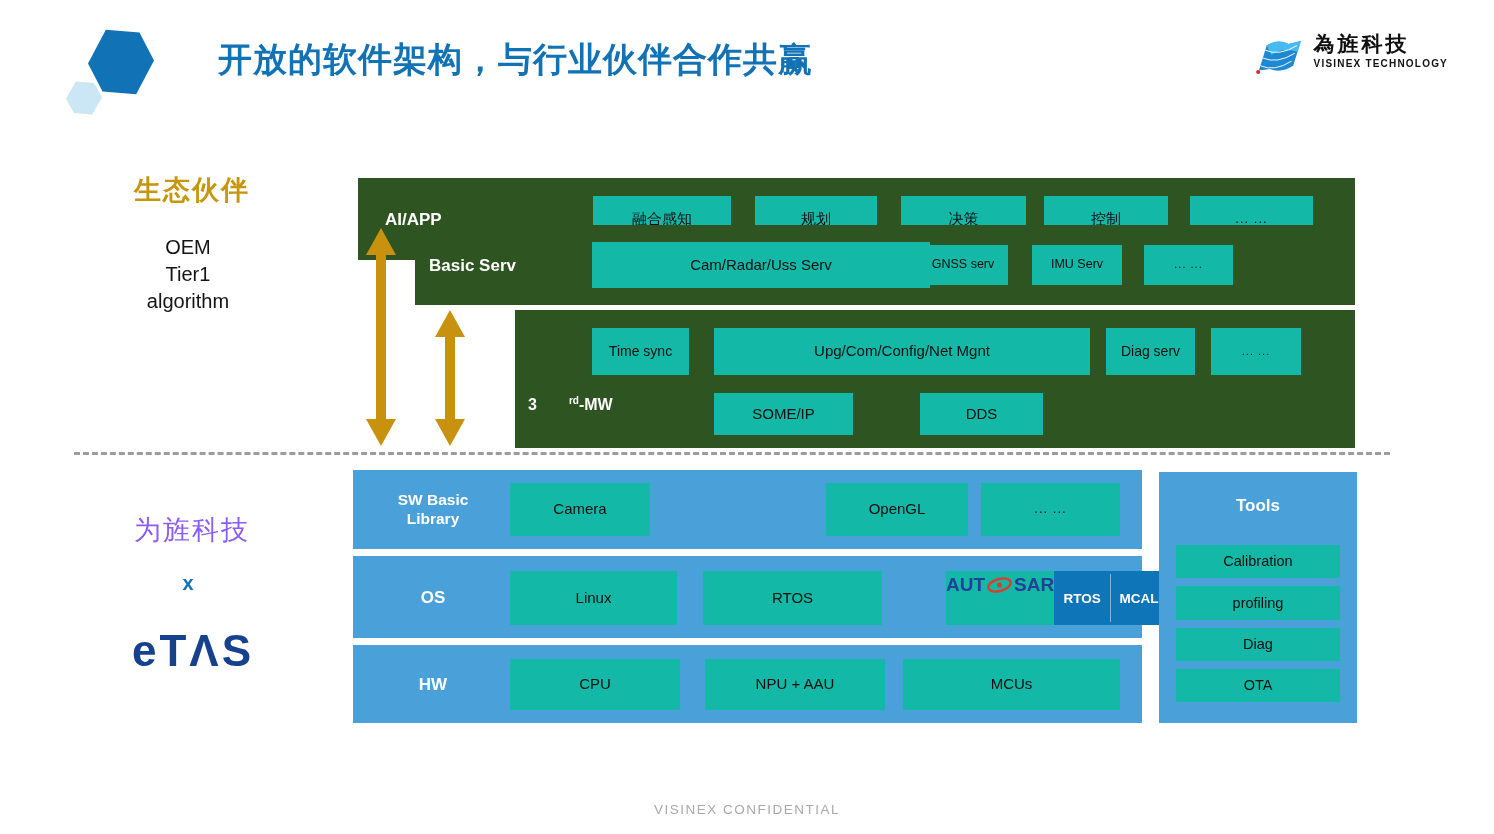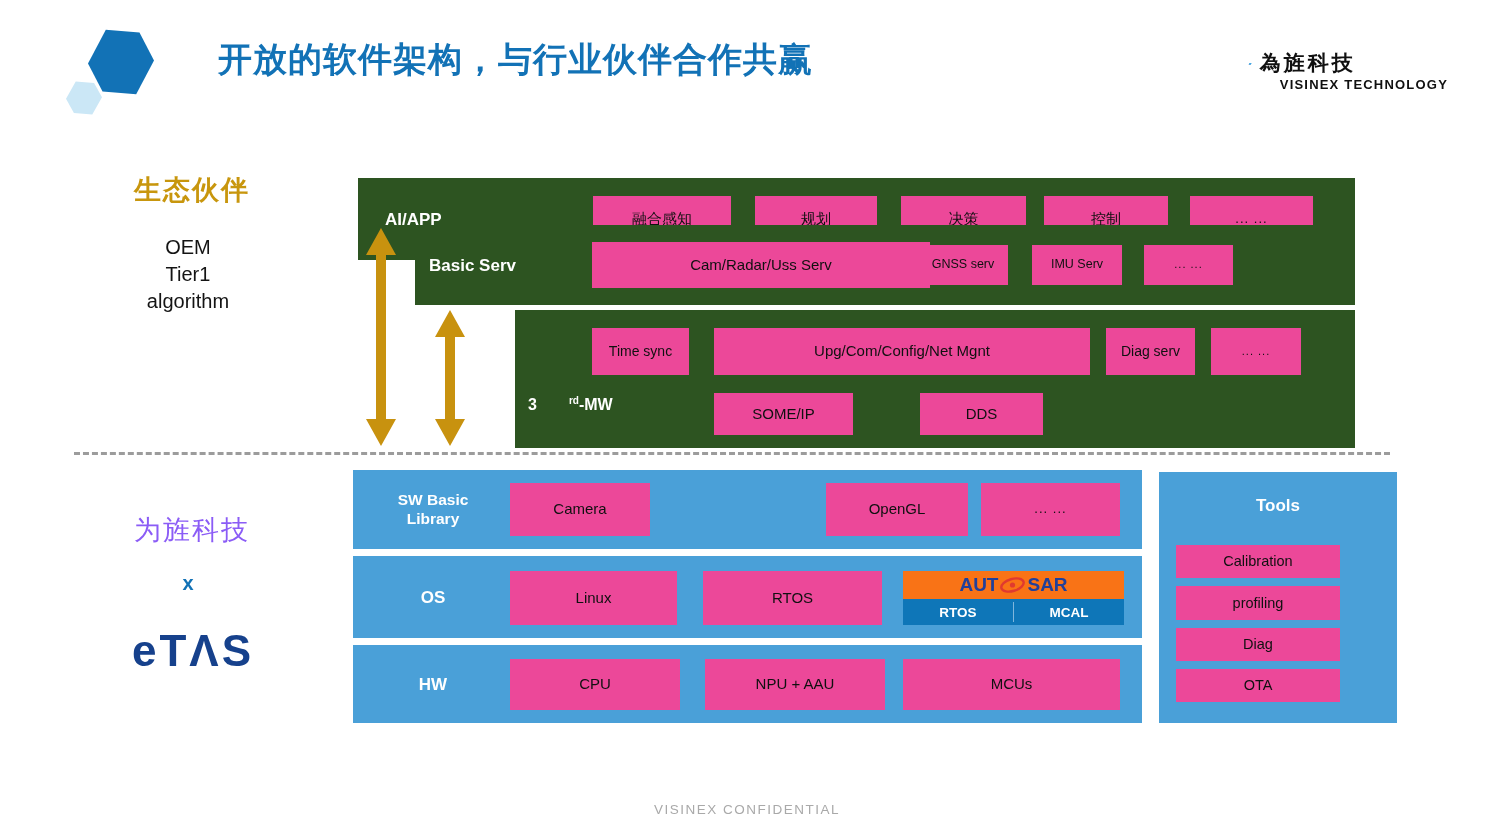--- a/index.html
+++ b/index.html
@@ -6,47 +6,47 @@
   body{width:1494px;height:834px;position:relative;overflow:hidden;
        font-family:"Liberation Sans","DejaVu Sans",sans-serif;color:#111;}
   .abs{position:absolute;}
 
   
   .hex-big{left:88px;top:27px;width:66px;height:70px;background:#1272B6;
            clip-path:polygon(27% 4%,78% 8%,100% 48%,73% 96%,22% 92%,0% 52%);}
   .hex-small{left:66px;top:80px;width:36px;height:36px;background:#CBE7F6;
            clip-path:polygon(27% 4%,78% 8%,100% 48%,73% 96%,22% 92%,0% 52%);}
   .title{left:180px;top:37px;font-size:34px;font-weight:700;color:#1272B6;letter-spacing:1px;margin-left:38px;}
-  .logo-wrap{left:1248px;top:30px;width:200px;height:62px;display:flex;align-items:flex-end;gap:8px;}
+  .logo-wrap{left:1248px;top:30px;width:200px;height:62px;display:flex;align-items:flex-start;gap:8px;}
   .logo-text-cn{font-size:21px;font-weight:700;color:#101010;letter-spacing:3px;
                 font-family:"Liberation Serif","DejaVu Serif",serif;white-space:nowrap;}
-  .logo-text-en{font-size:13px;font-weight:700;color:#101010;letter-spacing:1.2px;white-space:nowrap;margin-left:20px;}
+  .logo-text-en{font-size:10px;font-weight:700;color:#101010;letter-spacing:1.2px;white-space:nowrap;}
 
   
   .eco-label{left:134px;top:172px;font-size:27px;font-weight:700;color:#C8960D;letter-spacing:2px;}
   .eco-list{left:108px;top:234px;width:160px;text-align:center;font-size:20px;color:#141414;line-height:27px;}
   .company-label{left:134px;top:512px;font-size:27px;font-weight:400;color:#8b5cf6;letter-spacing:2px;}
   .cross{left:108px;top:572px;width:160px;text-align:center;font-size:20px;font-weight:700;color:#1272B6;}
   .etas{left:108px;top:626px;width:170px;text-align:center;font-size:44px;font-weight:700;color:#16418C;
         letter-spacing:3px;font-family:"Liberation Sans",sans-serif;}
 
   
   .grow{background:#2D5421;}
   .brow{background:#4AA0D8;}
   .rowlabel{position:absolute;color:#fff;font-weight:700;font-size:17px;}
-  .box{position:absolute;background:#ec4899;display:flex;align-items:center;justify-content:center;
+  .box{position:absolute;background:#14b8a6;display:flex;align-items:center;justify-content:center;
        font-size:15px;color:#101010;text-align:center;line-height:1.25;}
   .box.small{font-size:12.5px;}
   .dots{font-size:13px;letter-spacing:1px;}
 
   
   .dashline{left:74px;top:452px;width:1316px;border-top:3px dashed #9C9C9C;}
 
   
-  .autosar{position:absolute;background:#f97316;display:flex;flex-direction:column;}
+  .autosar{position:absolute;background:#14b8a6;display:flex;flex-direction:row;margin-left:43px;}
   .autosar-top{height:28px;display:flex;align-items:center;justify-content:center;gap:1px;
                font-weight:800;font-size:19px;color:#21409A;letter-spacing:0px;}
   .autosar-bottom{flex:1;background:#0E76B8;display:flex;color:#fff;font-weight:700;font-size:13.5px;}
   .autosar-cell{flex:1;display:flex;align-items:center;justify-content:center;}
   .autosar-div{width:1px;background:#7FB6DC;margin:3px 0;}
 
   
   .tools-label{position:absolute;left:0;right:0;top:24px;text-align:center;color:#fff;font-weight:700;font-size:17px;}
 
   .footer{left:0;right:0;top:802px;text-align:center;font-size:13.5px;color:#A9A9A9;letter-spacing:1.5px;}
@@ -148,21 +148,21 @@
   </div>
 </div>
 
 <div class="abs brow" style="left:353px;top:645px;width:789px;height:78px;">
   <div class="rowlabel" style="left:22px;top:30px;width:116px;text-align:center;">HW</div>
   <div class="box" style="left:157px;top:14px;width:170px;height:51px;">CPU</div>
   <div class="box" style="left:352px;top:14px;width:180px;height:51px;">NPU + AAU</div>
   <div class="box" style="left:550px;top:14px;width:217px;height:51px;">MCUs</div>
 </div>
 
-<div class="abs brow" style="left:1159px;top:472px;width:198px;height:251px;padding-left:40px;">
+<div class="abs brow" style="left:1159px;top:472px;width:198px;height:251px;">
   <div class="tools-label">Tools</div>
   <div class="box" style="left:17px;top:114px;width:164px;height:34px;font-size:14.5px;">profiling</div>
   <div class="box" style="left:17px;top:73px;width:164px;height:33px;font-size:14.5px;">Calibration</div>
   <div class="box" style="left:17px;top:156px;width:164px;height:33px;font-size:14.5px;">Diag</div>
   <div class="box" style="left:17px;top:197px;width:164px;height:33px;font-size:14.5px;">OTA</div>
 </div>
 
 <div class="abs footer">VISINEX  CONFIDENTIAL</div>
 
 </body></html>

